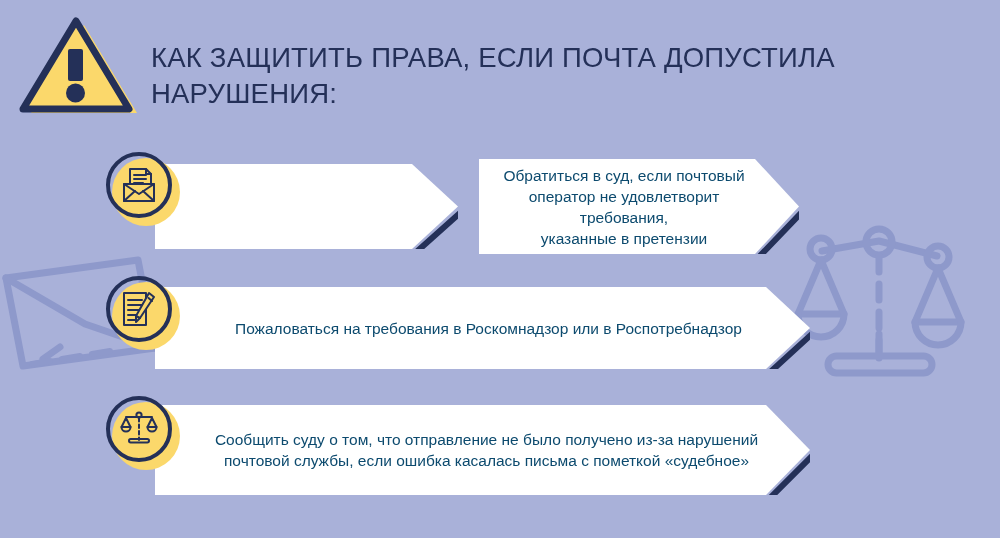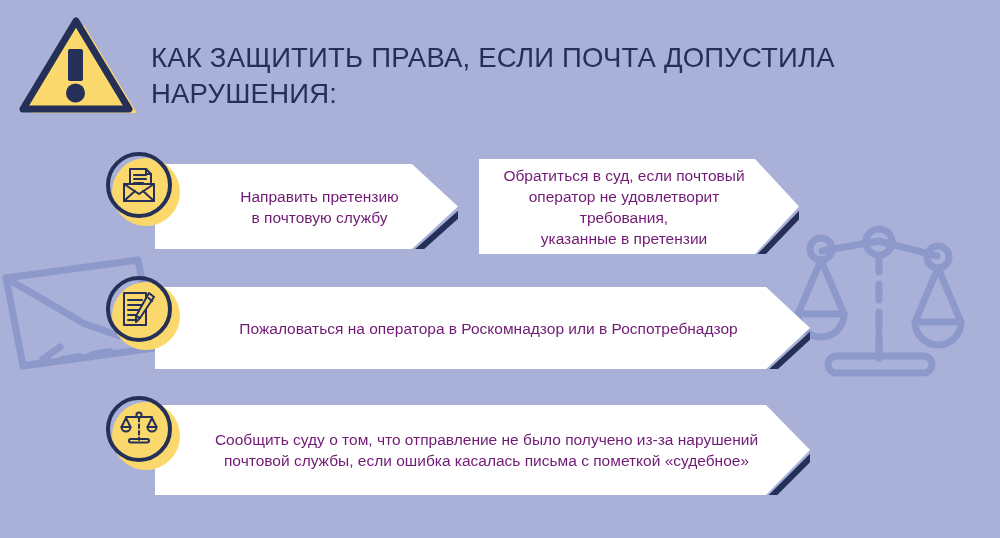--- a/index.html
+++ b/index.html
@@ -73,21 +73,21 @@
   .arrow-body {
     position: absolute;
     left: 0; top: 0;
     width: 100%;
     height: 100%;
     background: #ffffff;
   }
   .arrow-text {
     position: relative;
     z-index: 3;
-    color: #701a75;
+    color: #0c4a6e;
     font-size: 15.5px;
     line-height: 21px;
     text-align: center;
     padding: 0 44px 0 70px;
     box-sizing: border-box;
     width: 100%;
   }
 
   
   #arrow-1 { left: 155px; top: 160px; width: 303px;  height: 85px; }
@@ -191,45 +191,41 @@
       </svg>
     </div>
     <div class="title">Как защитить права, если почта допустила нарушения:</div>
   </div>
 
   <div class="arrow" id="arrow-1">
     <svg class="arrow-shadow" viewBox="0 0 303 85" preserveAspectRatio="none">
       <path d="M6 91 L258 91 L306 48" stroke="#243058" stroke-width="6" fill="none" stroke-linecap="square" stroke-linejoin="miter"></path>
     </svg>
     <div class="arrow-body"></div>
-    <div class="arrow-text">
-      <span>Направить претензию</span><br>
-      <span>в почтовую службу</span>
-    </div>
   </div>
 
   <div class="arrow" id="arrow-2">
     <svg class="arrow-shadow" viewBox="0 0 320 95" preserveAspectRatio="none">
       <path d="M4 101 L277 101 L323 53" stroke="#243058" stroke-width="6" fill="none" stroke-linecap="square" stroke-linejoin="miter"></path>
     </svg>
     <div class="arrow-body"></div>
     <div class="arrow-text">
       <span>Обратиться в суд, если почтовый</span><br>
       <span>оператор не удовлетворит требования,</span><br>
       <span>указанные в претензии</span>
     </div>
   </div>
 
   <div class="arrow" id="arrow-3">
     <svg class="arrow-shadow" viewBox="0 0 655 82" preserveAspectRatio="none">
       <path d="M6 88 L612 88 L658 46" stroke="#243058" stroke-width="6" fill="none" stroke-linecap="square" stroke-linejoin="miter"></path>
     </svg>
     <div class="arrow-body"></div>
     <div class="arrow-text">
-      <span>Пожаловаться на оператора в Роскомнадзор или в Роспотребнадзор</span>
+      <span>Пожаловаться на требования в Роскомнадзор или в Роспотребнадзор</span>
     </div>
   </div>
 
   <div class="arrow" id="arrow-4">
     <svg class="arrow-shadow" viewBox="0 0 655 90" preserveAspectRatio="none">
       <path d="M6 96 L612 96 L658 50" stroke="#243058" stroke-width="6" fill="none" stroke-linecap="square" stroke-linejoin="miter"></path>
     </svg>
     <div class="arrow-body"></div>
     <div class="arrow-text">
       <span>Сообщить суду о том, что отправление не было получено из-за нарушений</span><br>

